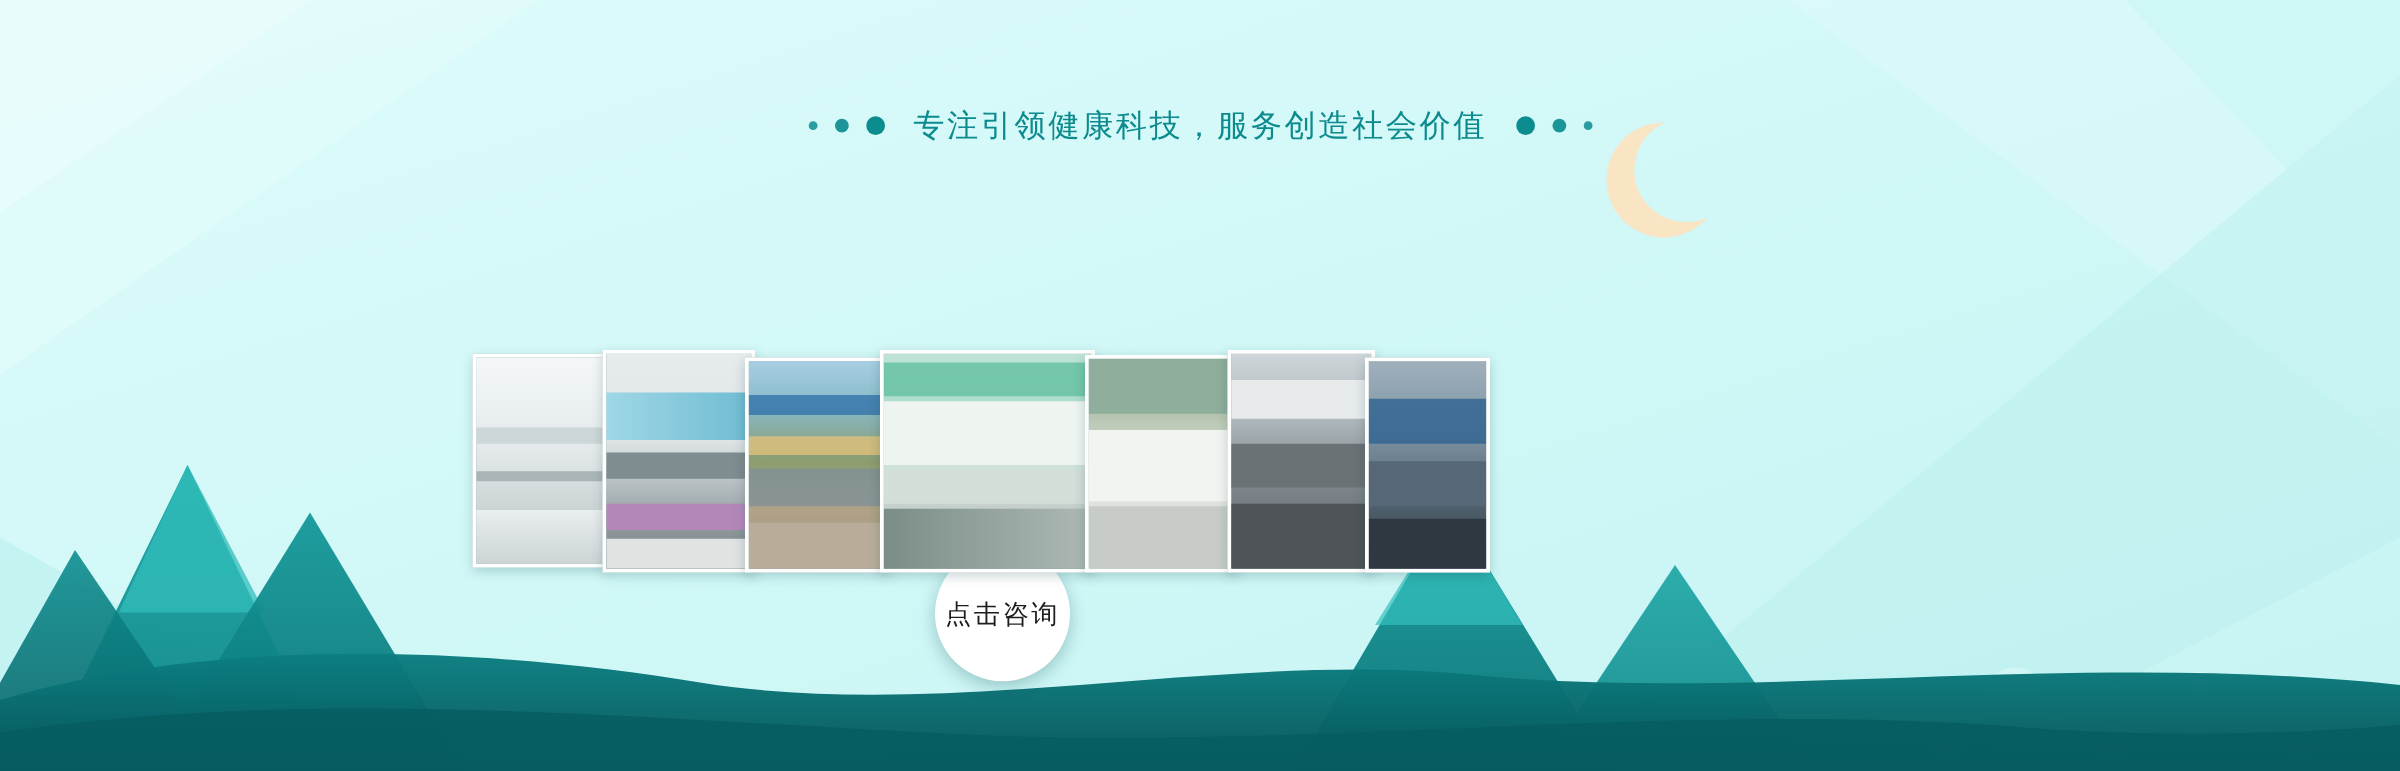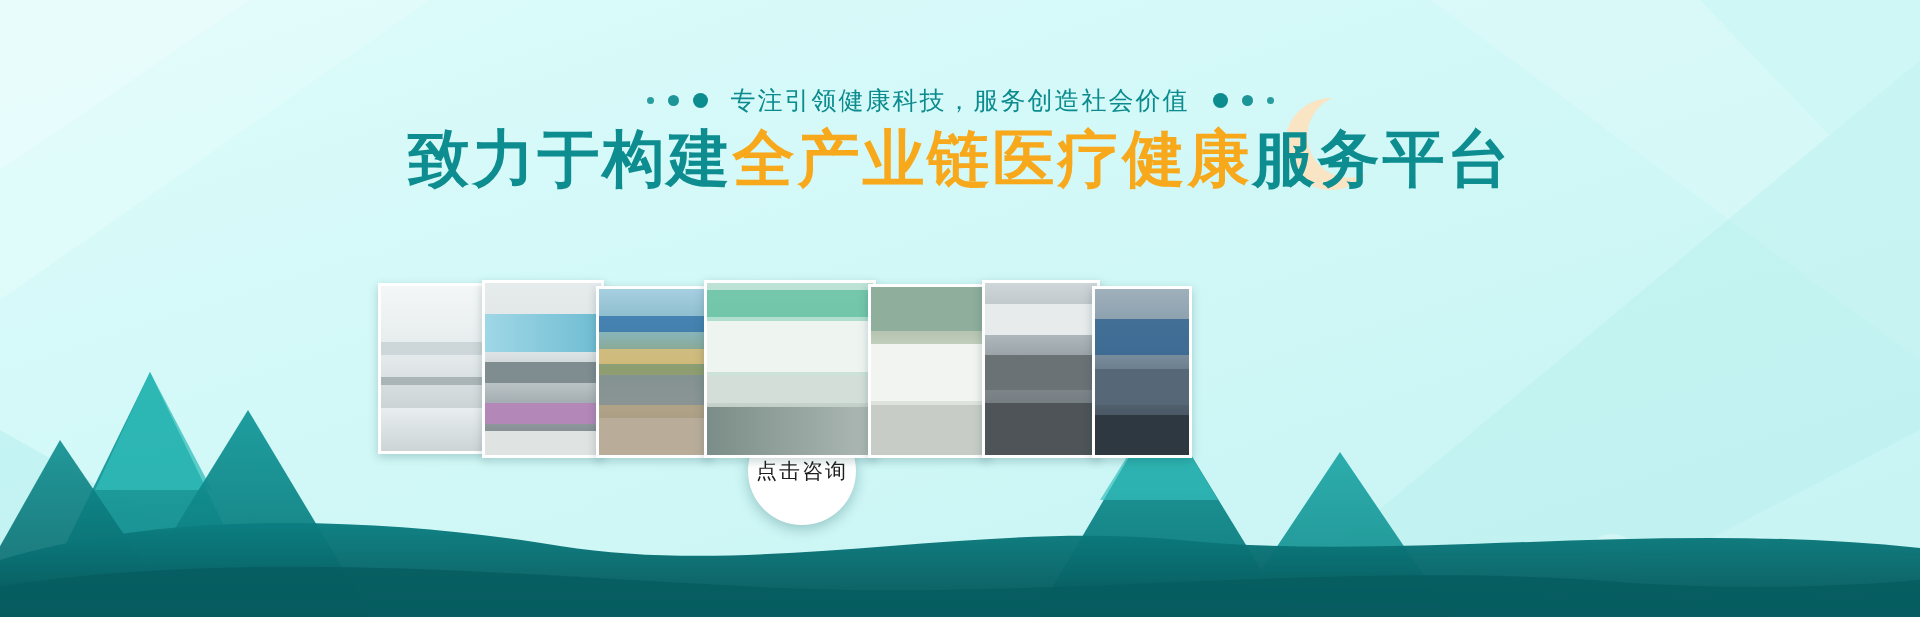--- a/index.html
+++ b/index.html
@@ -65,21 +65,21 @@
     position:absolute;top:0;overflow:hidden;
     border:3px solid #ffffff;
     box-shadow:0 3px 9px rgba(0,60,62,.22);
     background:#9fb3b6;
   }
   .photo .ph-inner{width:100%;height:100%;position:relative;}
   .ph-band{position:absolute;left:0;width:100%;}
 
   
   .cta{
-    position:absolute;left:748px;top:417px;
+    position:absolute;left:748px;top:437px;
     width:108px;height:108px;border-radius:50%;
     background:#ffffff;
     display:flex;align-items:center;justify-content:center;
     box-shadow:0 4px 14px rgba(0,70,72,.28);
     cursor:pointer;
   }
   .cta span{
     font-size:21px;color:#1d1d1d;letter-spacing:2px;
     font-family:"DejaVu Sans","Liberation Sans",sans-serif;
   }
@@ -155,23 +155,20 @@
       <i class="dot d3"></i>
     </span>
     <span class="tagline-text">专注引领健康科技，服务创造社会价值</span>
     <span class="dot-group right">
       <i class="dot d3"></i>
       <i class="dot d2"></i>
       <i class="dot d1"></i>
     </span>
   </div>
 
-  <div class="headline">
-    <span class="teal">致力于构建</span><span class="orange">全产业链医疗健康</span><span class="teal">服务平台</span>
-  </div>
 
 
   <div class="photo-strip">
 
     <div class="photo" style="left:0px;top:3px;width:102px;height:165px;z-index:1;">
       <div class="ph-inner" style="background:linear-gradient(180deg,#eef2f3 0%,#e3e9ea 45%,#cfd6d8 70%,#b9c2c4 100%);">
         <div class="ph-band" style="top:0;height:34%;background:linear-gradient(180deg,#f4f7f8,#e7edee);"></div>
         <div class="ph-band" style="top:34%;height:8%;background:#cdd6d8;"></div>
         <div class="ph-band" style="top:55%;height:5%;background:#aab5b7;"></div>
         <div class="ph-band" style="top:74%;height:26%;background:linear-gradient(180deg,#e9eef0,#ccd4d6);"></div>

